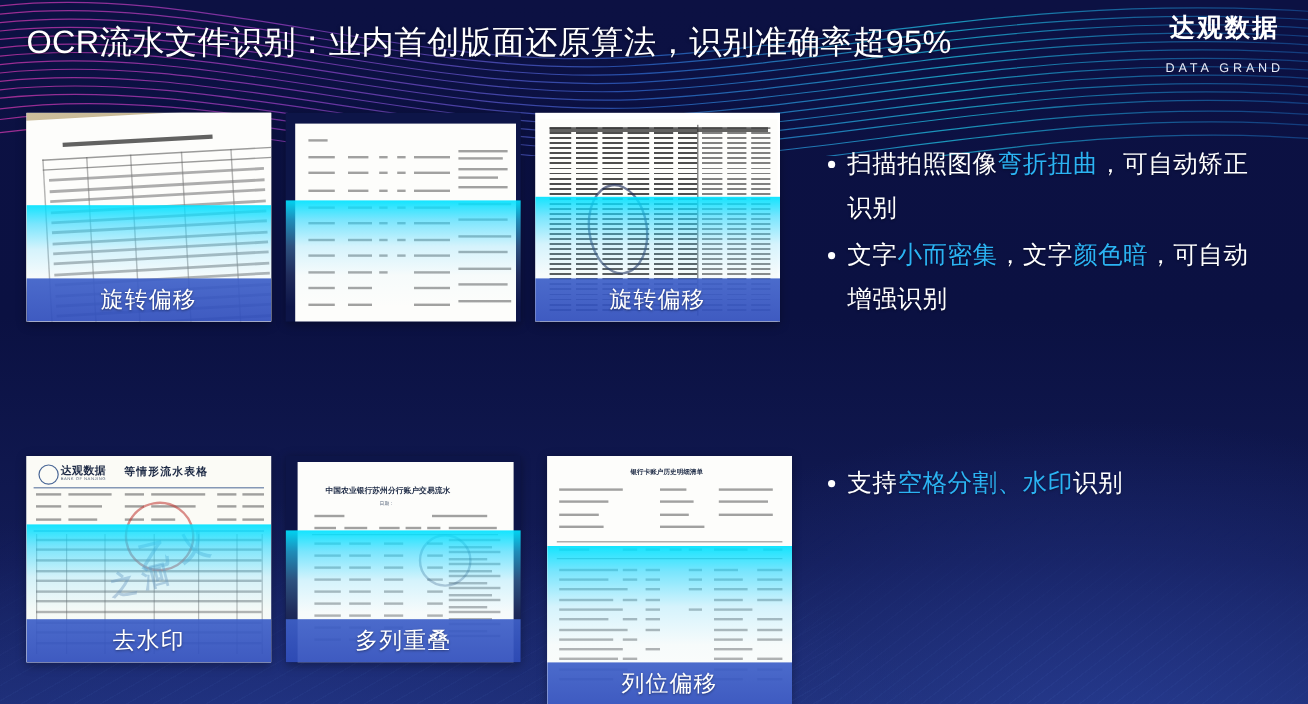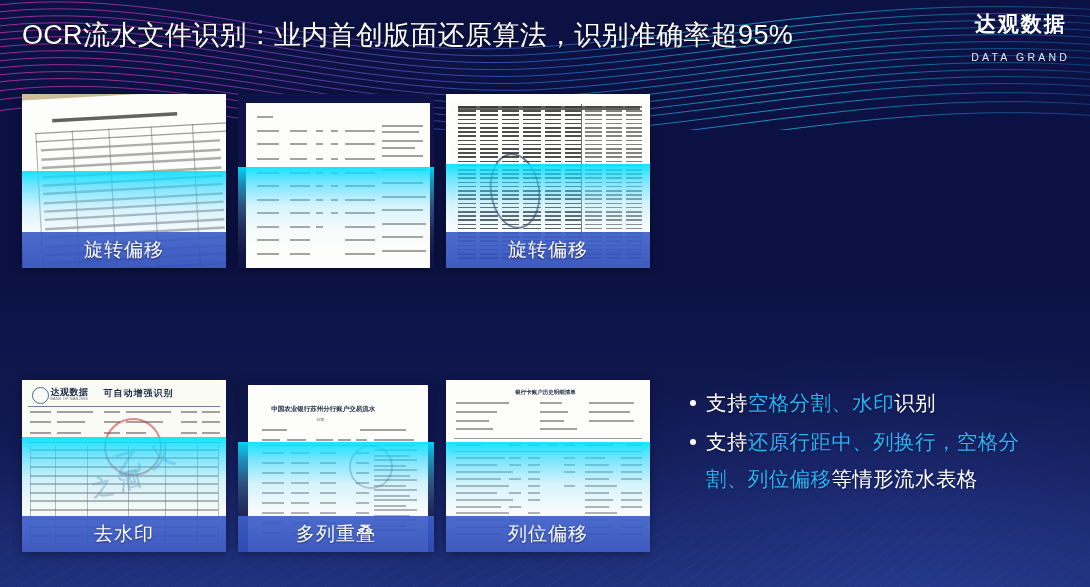--- a/index.html
+++ b/index.html
@@ -388,21 +388,21 @@
     <div class="scan" style="top:40%;"></div>
     <div class="cap">旋转偏移</div>
   </div>
 
   <div class="thumb" style="left:22px; top:380px; width:204px; height:172px;">
     <div class="doc">
       <div class="paper" style="inset:0; background:#fbfbf6;">
         <div class="bankmark" style="left:5%; top:4%; width:17px; height:17px;"></div>
         <div class="docTitle" style="left:14%; top:3.5%; font-size:9px; letter-spacing:.5px;">达观数据</div>
         <div class="tinyTxt" style="left:14%; top:10%; font-size:3.5px; letter-spacing:.4px;">BANK OF NANJING</div>
-        <div class="docTitle" style="left:40%; top:4%; font-size:9px; letter-spacing:1px;">可自动增强识别</div>
+        <div class="docTitle" style="left:40%; top:4%; font-size:9px; letter-spacing:1px;">等情形流水表格</div>
         <div class="rule" style="left:3%; top:15%; width:94%; background:#2c4d86; opacity:.7;"></div>
 
         <div class="blockTxt" style="left:4%;  top:18%; width:10%;"></div>
         <div class="blockTxt" style="left:17%; top:18%; width:18%;"></div>
         <div class="blockTxt" style="left:40%; top:18%; width:8%;"></div>
         <div class="blockTxt" style="left:51%; top:18%; width:22%;"></div>
         <div class="blockTxt" style="left:78%; top:18%; width:8%;"></div>
         <div class="blockTxt" style="left:88%; top:18%; width:9%;"></div>
         <div class="blockTxt" style="left:4%;  top:24%; width:10%;"></div>
         <div class="blockTxt" style="left:17%; top:24%; width:14%;"></div>
@@ -510,21 +510,21 @@
         <div class="row" style="left:8%;  top:88%;  width:12%;"></div>
         <div class="row" style="left:24%; top:88%;  width:10%;"></div>
         <div class="row" style="left:70%; top:86.5%;width:24%;"></div>
         <div class="stampOval" style="left:56%; top:36%; width:44px; height:44px; transform:rotate(0deg); opacity:.3;"></div>
       </div>
     </div>
     <div class="scan" style="top:36%;"></div>
     <div class="cap">多列重叠</div>
   </div>
 
-  <div class="thumb" style="left:446px; top:380px; width:204px; height:172px;">
+  <div class="thumb" style="left:456px; top:380px; width:204px; height:208px;">
     <div class="doc">
       <div class="paper" style="inset:0;">
         <div class="docTitle" style="left:34%; top:5%; font-size:5.5px;">银行卡账户历史明细清单</div>
         <div class="blockTxt" style="left:5%;  top:13%; width:26%;"></div>
         <div class="blockTxt" style="left:46%; top:13%; width:11%;"></div>
         <div class="blockTxt" style="left:70%; top:13%; width:22%;"></div>
         <div class="blockTxt" style="left:5%;  top:18%; width:20%;"></div>
         <div class="blockTxt" style="left:46%; top:18%; width:14%;"></div>
         <div class="blockTxt" style="left:70%; top:18%; width:20%;"></div>
         <div class="blockTxt" style="left:5%;  top:23%; width:16%;"></div>
@@ -592,19 +592,22 @@
         <div class="row" style="left:86%; top:85%; width:10%;"></div>
         <div class="row" style="left:5%;  top:89%; width:22%;"></div>
         <div class="row" style="left:68%; top:89%; width:12%;"></div>
         <div class="row" style="left:86%; top:89%; width:10%;"></div>
       </div>
     </div>
     <div class="scan" style="top:36%;"></div>
     <div class="cap">列位偏移</div>
   </div>
 
+  <div class="bullets" style="left:688px; top:118px; width:372px;">
+    <div class="bullet" id="b0-0"><span>扫描拍照图像</span><span class="hl">弯折扭曲</span><span>，可自动矫正识别</span></div>
+    <div class="bullet" id="b0-1"><span>文字</span><span class="hl">小而密集</span><span>，文字</span><span class="hl">颜色暗</span><span>，可自动增强识别</span></div>
+  </div>
 
   <div class="bullets" style="left:688px; top:384px; width:372px;">
     <div class="bullet" id="b1-0"><span>支持</span><span class="hl">空格分割、水印</span><span>识别</span></div>
-    <div class="bullet" id="b1-1"><span>支持</span><span class="hl">还原行距中、列换行，空格分割、列位偏移</span><span>等情形流水表格</span></div>
   </div>
 
 </div>
 
 </body></html>

